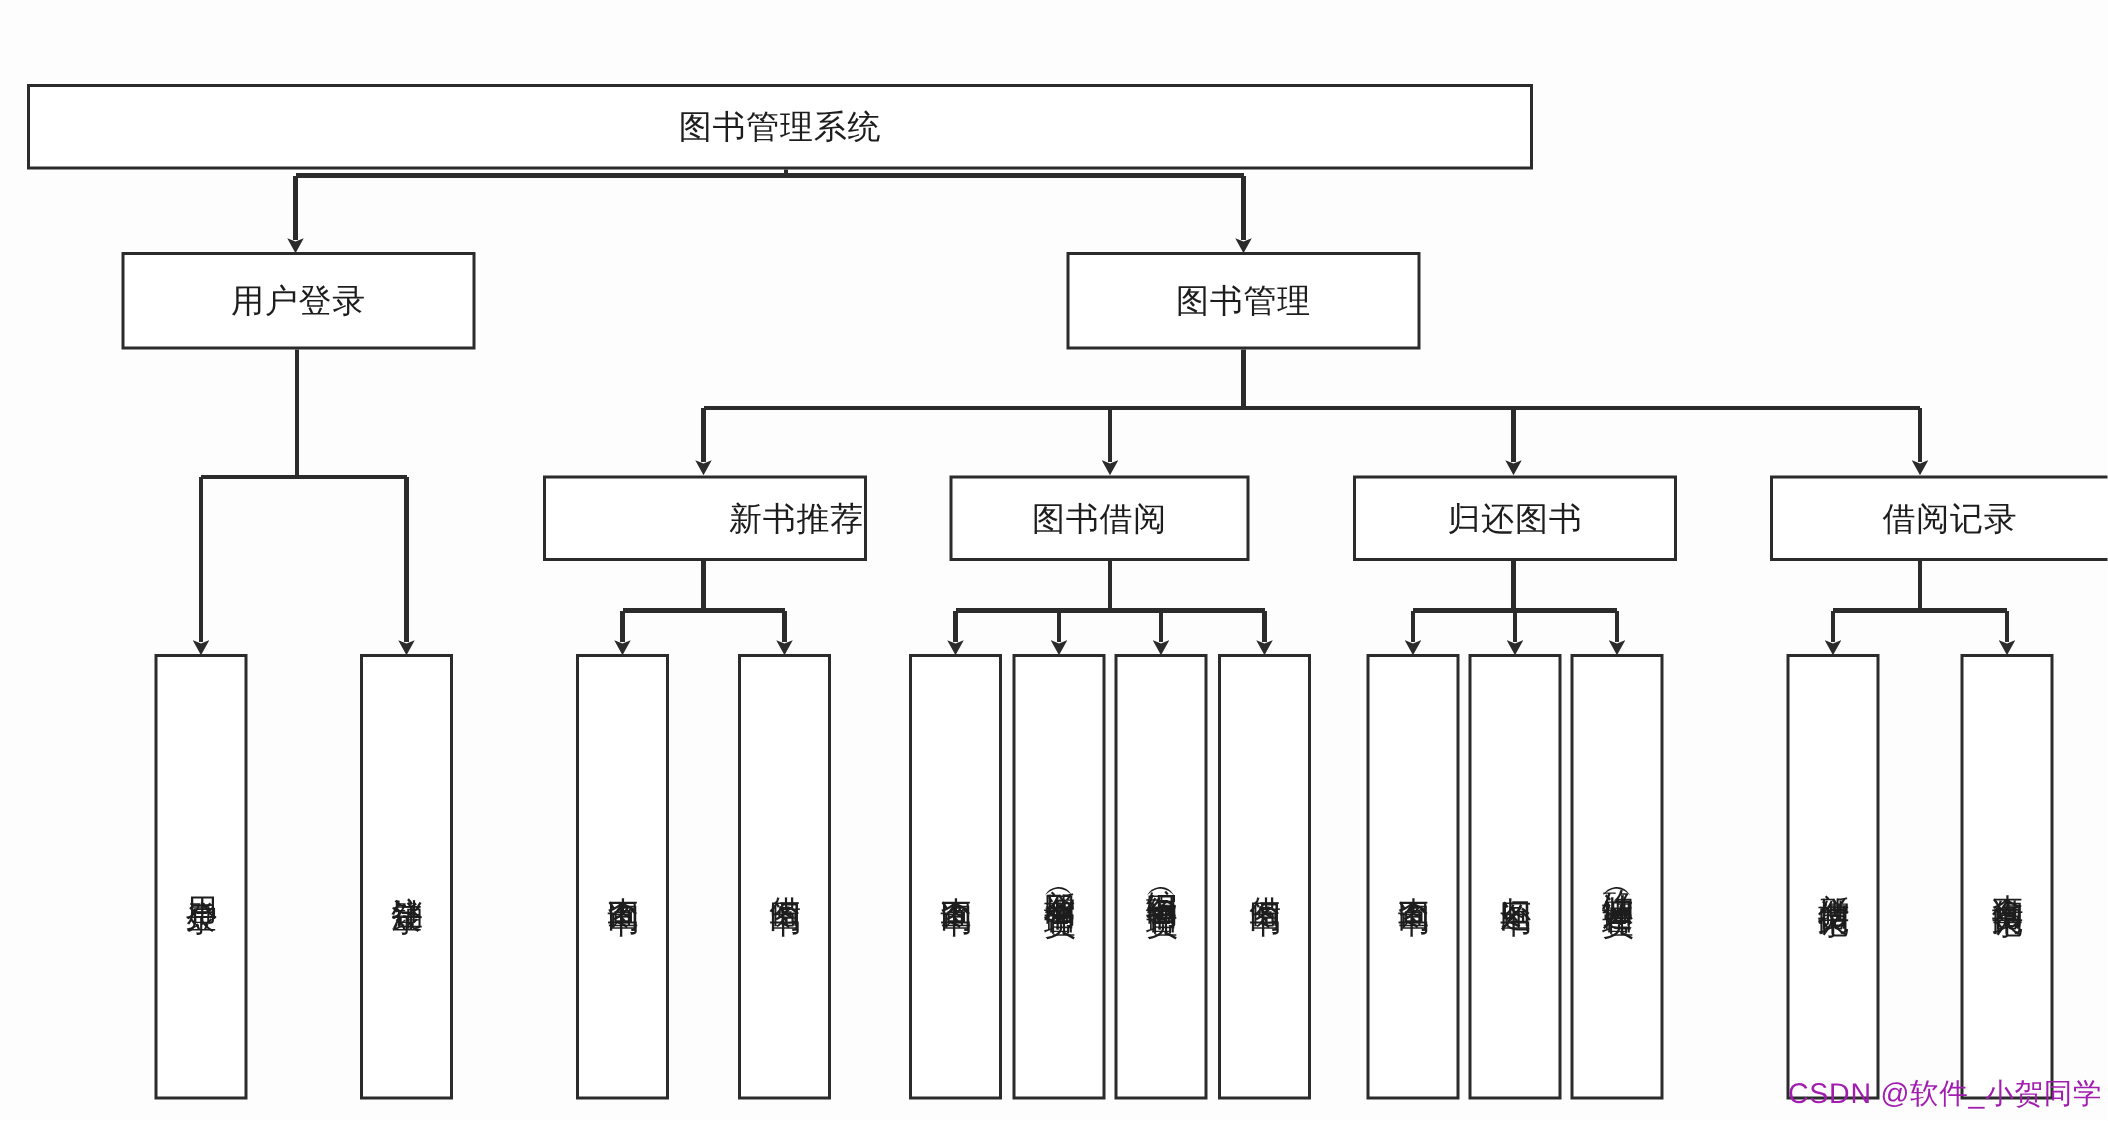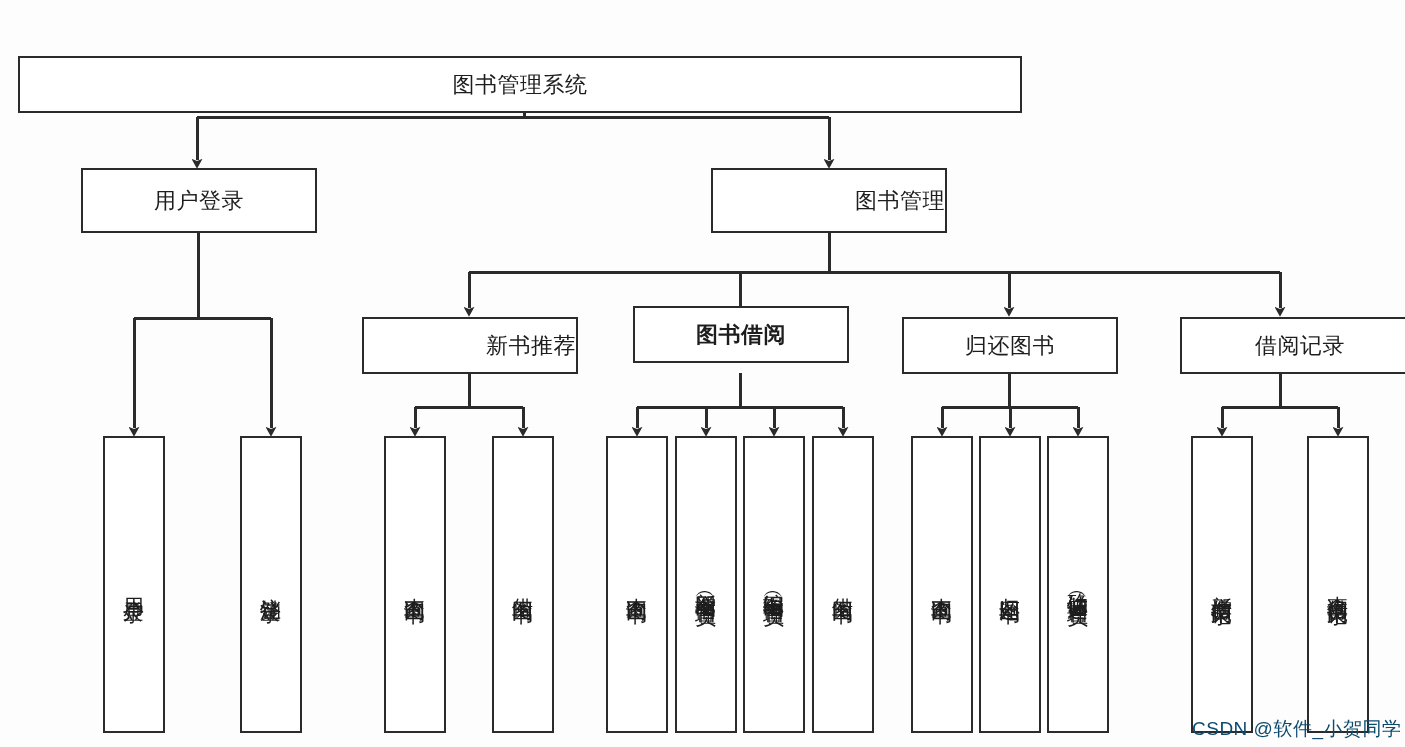--- a/index.html
+++ b/index.html
@@ -48,21 +48,21 @@
     writing-mode: vertical-rl;
     text-orientation: upright;
     font-size: 21px;
     letter-spacing: 2px;
     line-height: 1.0;
     white-space: nowrap;
   }
   .watermark {
     position: absolute;
     font-size: 19px;
-    color: #0c4a6e;
+    color: #a21caf;
     white-space: nowrap;
     letter-spacing: 0.5px;
     pointer-events: none;
   }
 </style>
 </head>
 <body>
 
 <div id="diagram-root">
 
@@ -118,28 +118,28 @@
     </g>
   </svg>
 
   <div class="node-box" style="left:18px; top:12px; width:1004px; height:57px;margin-top:44px;">
     <span class="node-label">图书管理系统</span>
   </div>
 
   <div class="node-box" style="left:81px; top:168px; width:236px; height:65px;">
     <span class="node-label">用户登录</span>
   </div>
-  <div class="node-box" style="left:711px; top:168px; width:236px; height:65px;justify-content:flex-end;">
+  <div class="node-box" style="left:711px; top:168px; width:236px; height:65px;">
     <span class="node-label">图书管理</span>
   </div>
 
   <div class="node-box" style="left:362px; top:317px; width:216px; height:57px;justify-content:flex-end;">
     <span class="node-label">新书推荐</span>
   </div>
-  <div class="node-box" style="left:633px; top:306px; width:216px; height:57px;font-weight:bold;">
+  <div class="node-box" style="left:633px; top:317px; width:200px; height:57px;">
     <span class="node-label">图书借阅</span>
   </div>
   <div class="node-box" style="left:902px; top:317px; width:216px; height:57px;">
     <span class="node-label">归还图书</span>
   </div>
   <div class="node-box" style="left:1180px; top:317px; width:240px; height:57px;">
     <span class="node-label">借阅记录</span>
   </div>
 
   <div class="node-box vertical" style="left:103px; top:436px; width:62px; height:297px;">

